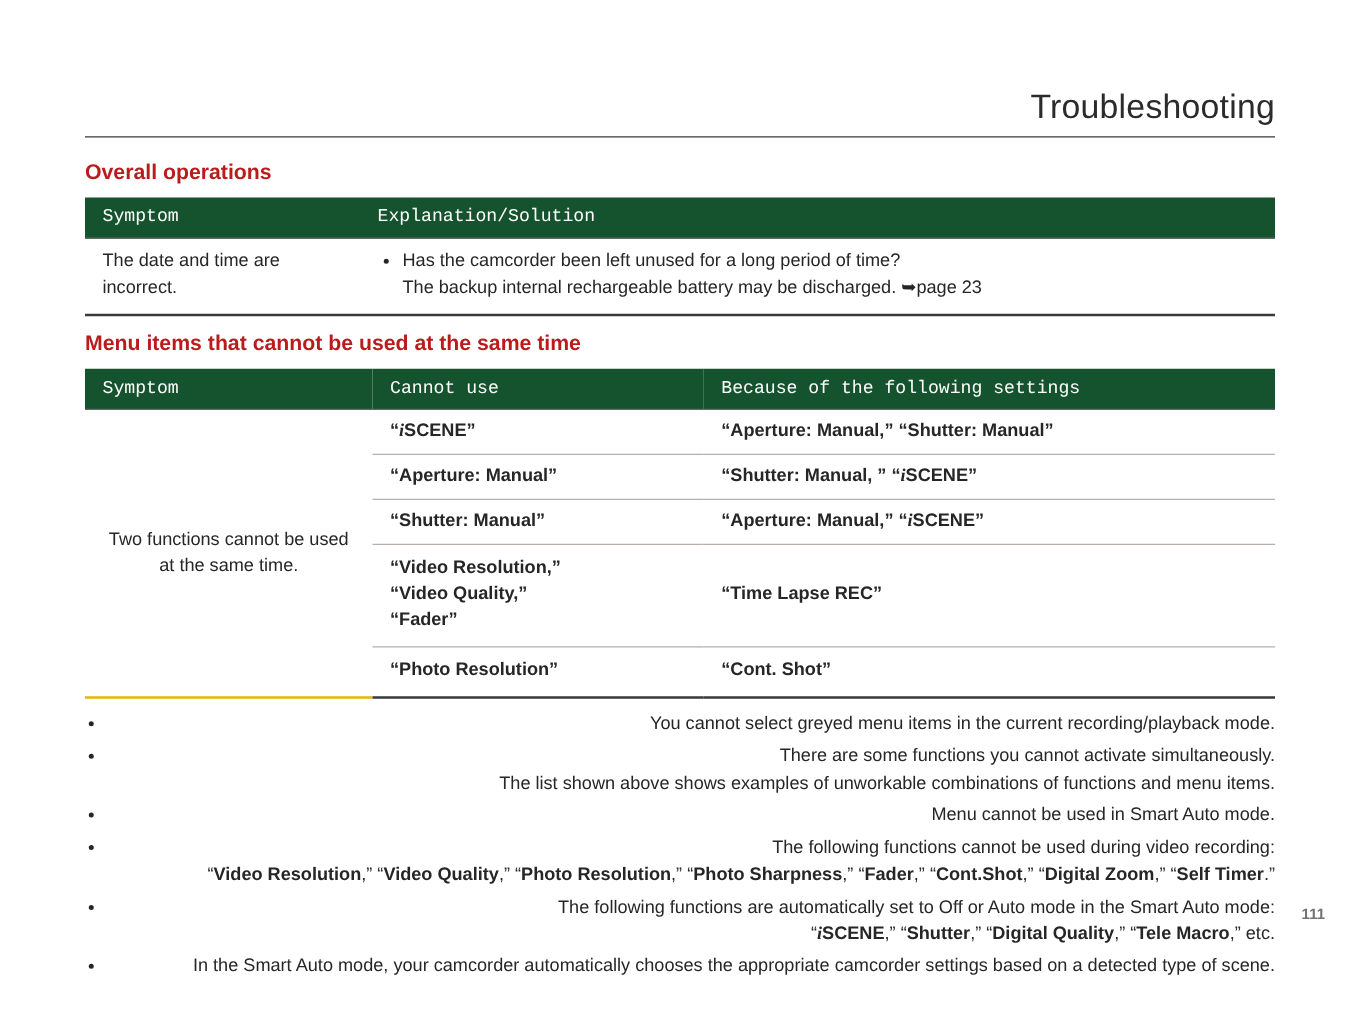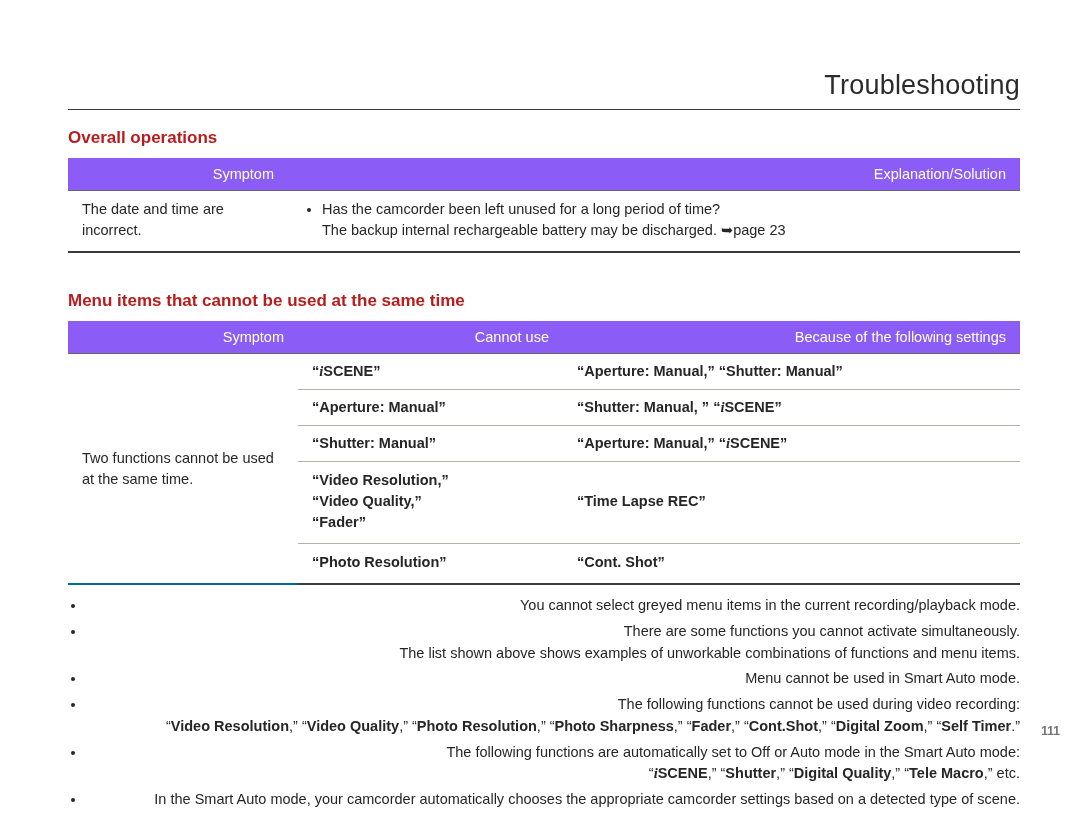--- a/index.html
+++ b/index.html
@@ -35,26 +35,27 @@
     font-weight: 600;
     margin: 12px 0 10px 0;
     color: #b91c1c;
   }
   table {
     border-collapse: collapse;
     width: 100%;
     font-size: 14.5px;
   }
   th {
-    background: #8b5cf6;
+    background: #14532d;
     color: #fff;
     font-weight: 400;
-    text-align: right;
+    text-align: left;
     padding: 8px 14px;
     border-bottom: 1px solid #666;
+    font-family: Liberation Mono, monospace;
   }
   td {
     padding: 8px 14px 10px 14px;
     vertical-align: top;
     border-bottom: 1px solid #b5b0a8;
     line-height: 1.45;
   }
   .col-a { width: 220px; }
   .col-b { width: auto; }
   .t2-col-a { width: 230px; }
@@ -116,38 +117,38 @@
               <li>Has the camcorder been left unused for a long period of time?</li>
             </ul>
           <div class="subline">
             <span>The backup internal rechargeable battery may be discharged. </span><span class="arrow">➥</span><span>page 23</span>
           </div>
         </td>
       </tr>
     </tbody>
   </table>
 
-  <div class="section-h" style="margin-top:38px;">Menu items that cannot be used at the same time</div>
+  <div class="section-h" style="margin-top:12px;">Menu items that cannot be used at the same time</div>
 
   <table>
     <colgroup>
         <col class="t2-col-a">
         <col class="t2-col-b">
         <col class="t2-col-c">
       </colgroup>
     <thead>
       <tr>
         <th>Symptom</th>
         <th>Cannot use</th>
         <th>Because of the following settings</th>
       </tr>
     </thead>
     <tbody>
       <tr class="thin-row">
-        <td rowspan="5" style="vertical-align:middle;border-bottom:2px solid #0369a1;">Two functions cannot be used at the same time.</td>
+        <td rowspan="5" style="vertical-align:middle;border-bottom:2px solid #eab308;text-align:center;">Two functions cannot be used at the same time.</td>
         <td class="bold"><span>“</span><span class="ital-i">i</span><span>SCENE”</span></td>
         <td class="bold">“Aperture: Manual,” “Shutter: Manual”</td>
       </tr>
       <tr class="thin-row">
         <td class="bold">“Aperture: Manual”</td>
         <td class="bold"><span>“Shutter: Manual, ” “</span><span class="ital-i">i</span><span>SCENE”</span></td>
       </tr>
       <tr class="thin-row">
         <td class="bold">“Shutter: Manual”</td>
         <td class="bold"><span>“Aperture: Manual,” “</span><span class="ital-i">i</span><span>SCENE”</span></td>

